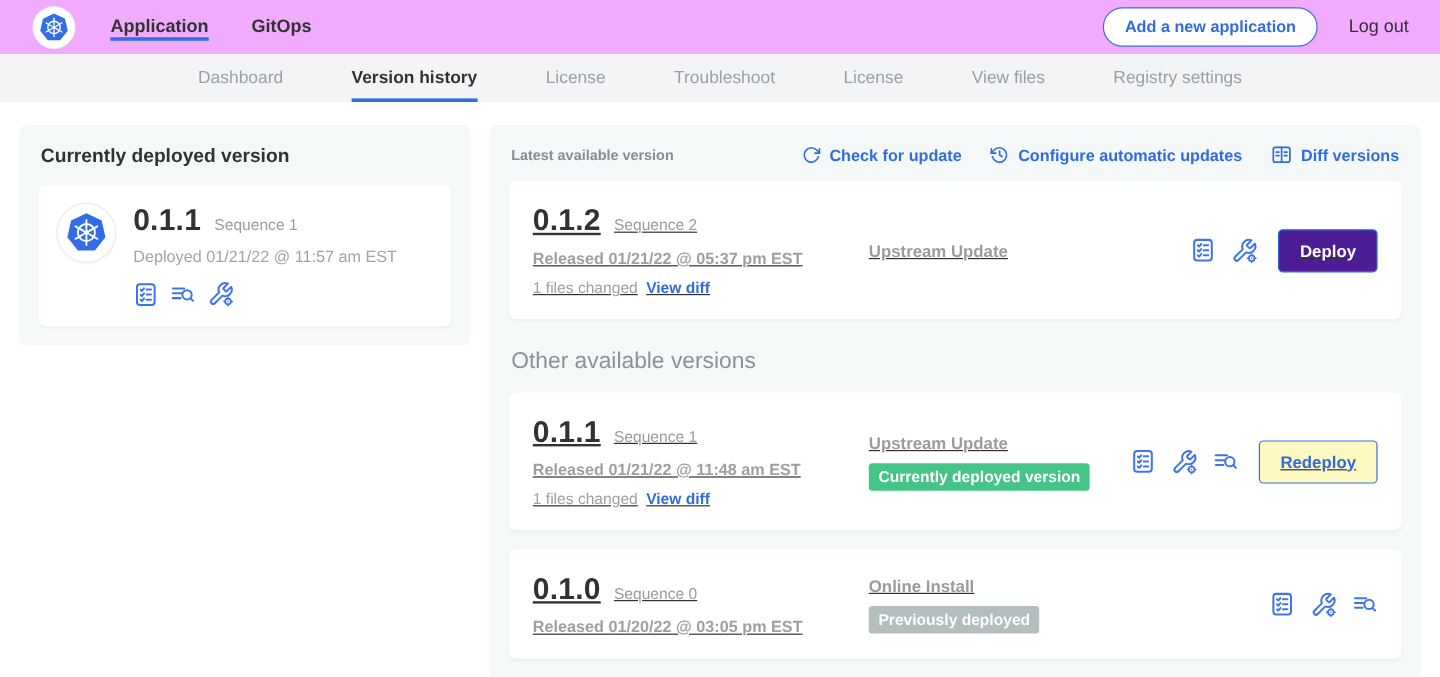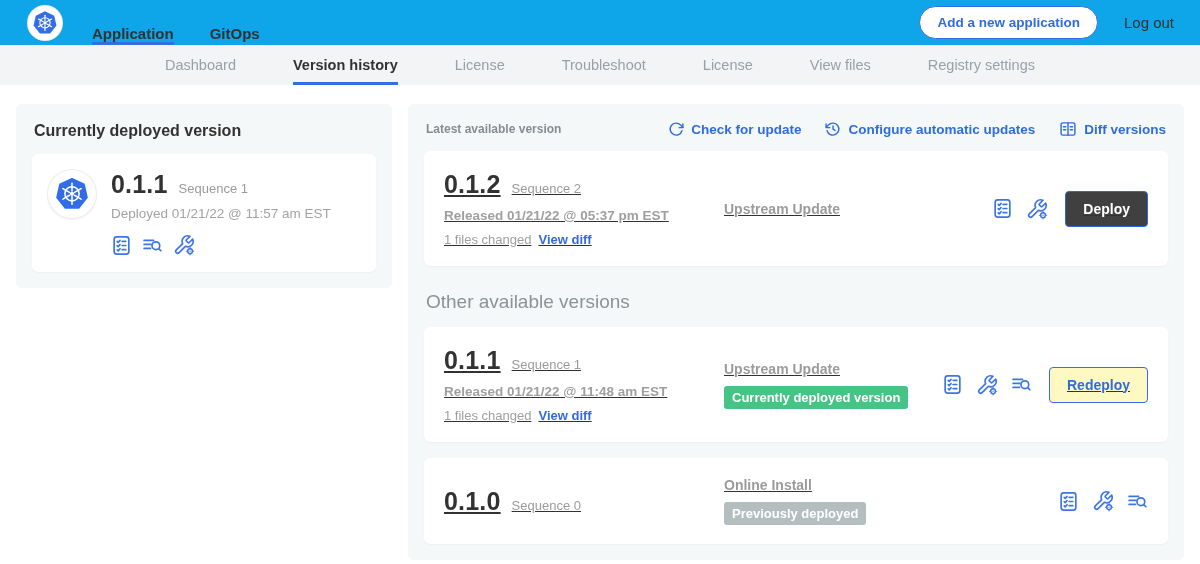--- a/index.html
+++ b/index.html
@@ -8,22 +8,22 @@
     width:1200px; height:564px; overflow:hidden;
     background:#ffffff;
     font-family:"Liberation Sans", sans-serif;
     color:#323232;
     -webkit-font-smoothing:antialiased;
   }
   svg { display:block; }
 
   
   .app-header{
-    height:45px; display:flex; align-items:flex-end;
-    padding:0 26px 0 28px; background:#0ea5e9;
+    height:45px; display:flex; align-items:center;
+    padding:0 26px 0 28px; background:#f0abfc;
   }
   .logo-badge{
     width:34px; height:34px; border-radius:50%; background:#fff;
     box-shadow:0 0 0 1px #efefef, 0 1px 2px rgba(0,0,0,.08);
     align-self:center; margin-right:30px;
     display:flex; align-items:center; justify-content:center;
   }
   .header-tabs{ display:flex; gap:36px; }
   .header-tab{
     display:flex; align-items:center; font-size:15px; font-weight:600;
@@ -101,21 +101,21 @@
     display:inline-block; margin-top:9px; padding:4px 8px; border-radius:3px;
     font-size:13px; font-weight:700; color:#fff;
   }
   .badge-green{ background:#44c485; }
   .badge-gray{ background:#b4bebe; }
   .vc-actions{ display:flex; align-items:center; gap:13px; color:#3e74ea; justify-self:end; }
   .btn{
     font-family:"Liberation Sans", sans-serif; font-size:14px; font-weight:700;
     border-radius:4px; padding:9px 17px; cursor:pointer; margin-left:4px;
   }
-  .btn-primary{ background:#404040; border:1px solid #3065dd; color:#fff; }
+  .btn-primary{ background:#4c1d95; border:1px solid #3065dd; color:#fff; }
   .btn-outline{ background:#fef9c3; border:1px solid #3b6be4; color:#2f6ce0; }
 
   .other-title{ font-size:19px; font-weight:500; color:#8d9297; margin:25px 2px 14px; }
   .card-gap{ margin-top:16px; }
 </style>
 </head>
 <body>
 
 <svg width="0" height="0" style="position:absolute">
   <defs>
@@ -336,20 +336,21 @@
         <button class="btn btn-outline">Redeploy</button>
       </div>
     </div>
 
     <div class="version-card card-gap">
       <div>
         <div class="version-line">
           <span class="version-big">0.1.0</span>
           <span class="seq-text">Sequence 0</span>
         </div>
+        <div class="vc-released">Released 01/20/22 @ 03:05 pm EST</div>
       </div>
       <div>
         <div class="vc-source">Online Install</div>
         <span class="status-badge badge-gray">Previously deployed</span>
       </div>
       <div class="vc-actions">
         <svg width="21" height="21" viewBox="0 0 20 20">
             <use href="#i-checklist"></use>
           </svg>
         <svg width="22" height="22" viewBox="0 0 24 24">

